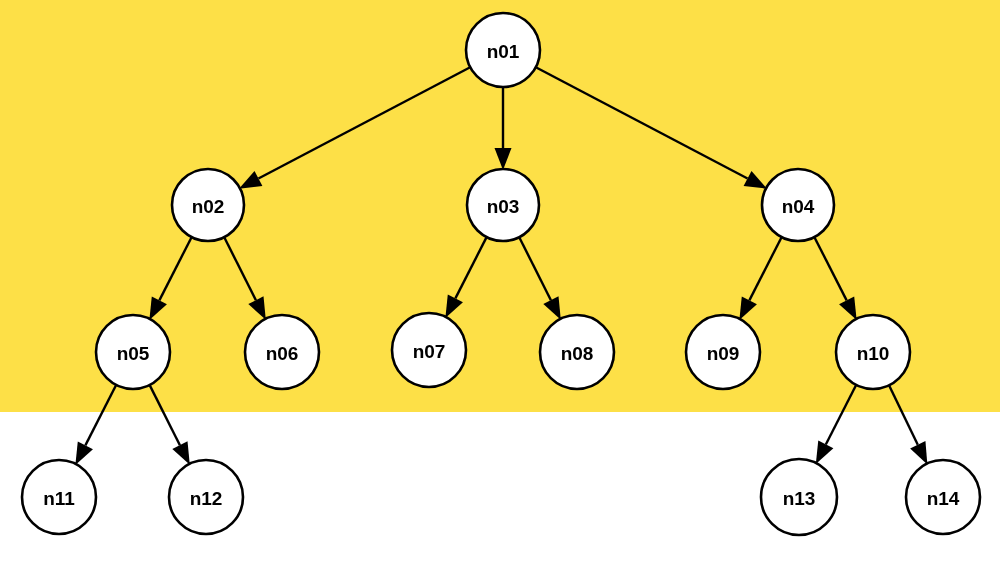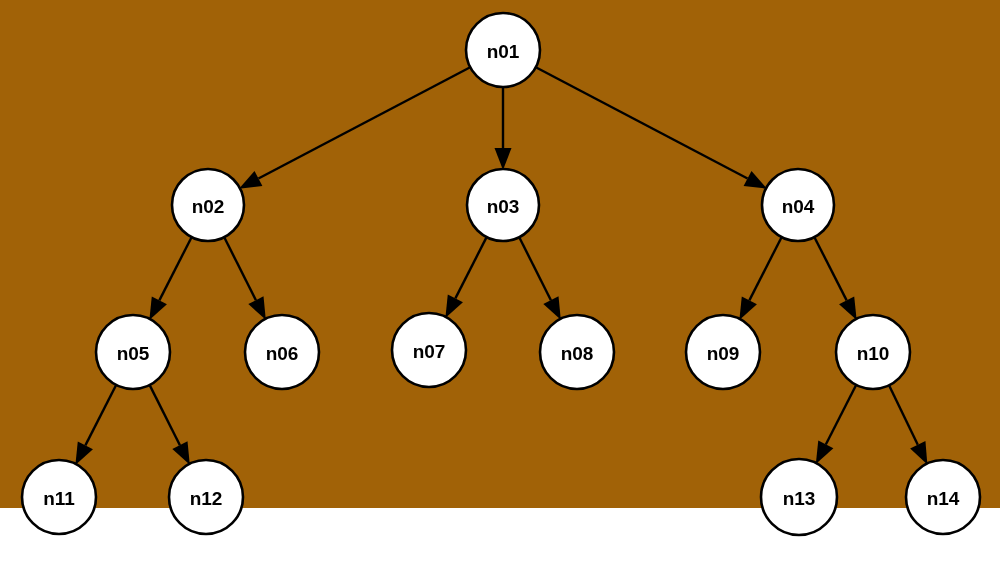--- a/index.html
+++ b/index.html
@@ -9,22 +9,22 @@
   }
   body {
     width: 1000px;
     height: 562px;
     font-family: "Liberation Sans", sans-serif;
     overflow: hidden;
   }
   #diagram-root {
     position: relative;
     width: 1000px;
-    height: 508px;
-    background: #a16207;
+    height: 412px;
+    background: #fde047;
   }
   svg#tree-svg {
     display: block;
     width: 1000px;
     height: 562px;
   }
   .edge-line {
     stroke: #000000;
     stroke-width: 2.4;
     fill: none;

